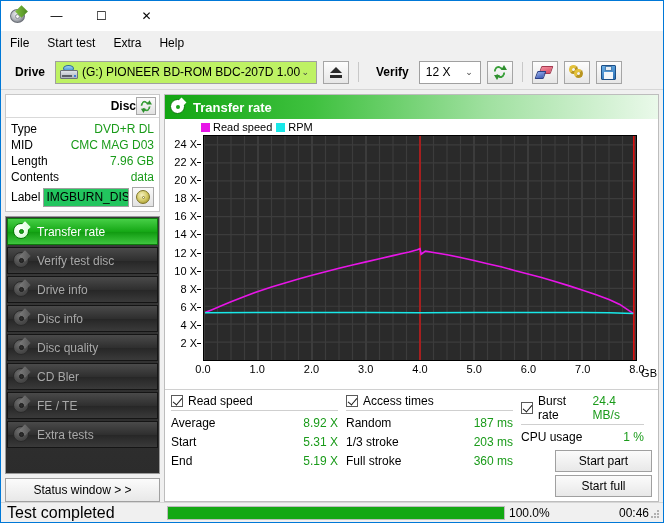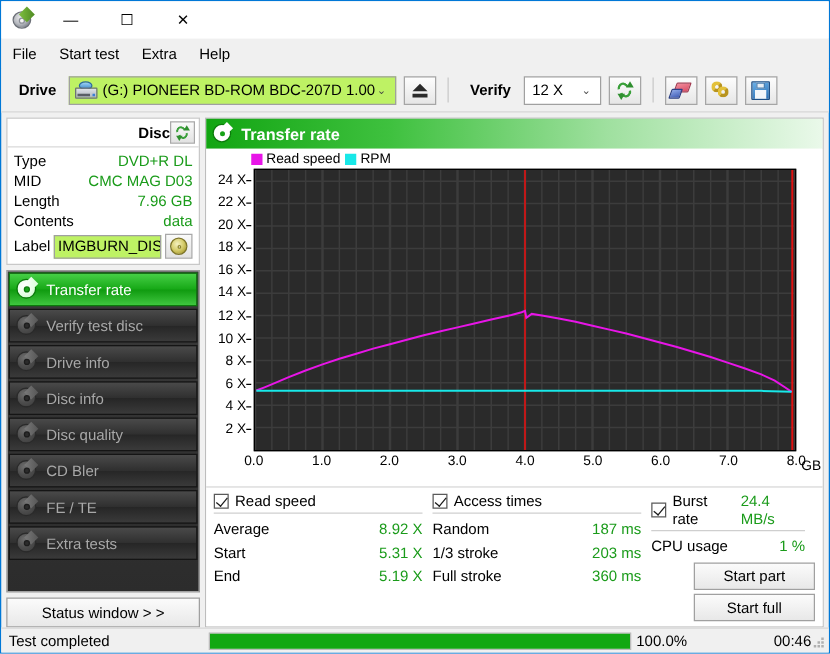--- a/index.html
+++ b/index.html
@@ -174,21 +174,21 @@
     width:20px;height:18px;background:linear-gradient(180deg,#fafafa 0%,#e2e2e2 100%);
     border:1px solid #a8a8a8;box-sizing:border-box;display:flex;align-items:center;justify-content:center;
   }
   .disc-rows{padding:3px 5px 4px 5px;}
   .drow{display:flex;font-size:12px;line-height:16px;}
   .drow .k{color:#000;flex:0 0 auto;}
   .drow .v{margin-left:auto;color:#1a9b1a;text-align:right;}
   .label-row{display:flex;align-items:center;margin-top:2px;gap:3px;}
   .label-row .k{font-size:12px;color:#000;}
   .label-input{
-    flex:1;height:19px;border:1px solid #a0a0a0;background:#bef264;box-sizing:border-box;
+    flex:1;height:19px;border:1px solid #a0a0a0;background:#22c55e;box-sizing:border-box;
     font-size:12px;color:#000;padding:0 2px;line-height:17px;white-space:nowrap;overflow:hidden;
   }
   .cd-btn{
     width:22px;height:20px;background:linear-gradient(180deg,#fafafa 0%,#e2e2e2 100%);
     border:1px solid #a8a8a8;box-sizing:border-box;display:flex;align-items:center;justify-content:center;
   }
   .cd-ico{
     width:14px;height:14px;border-radius:50%;
     background:radial-gradient(circle at 40% 35%,#f4f0c0 0%,#d8cf70 45%,#b5a93f 75%,#8e8530 100%);
     border:1px solid #7d7428;box-sizing:border-box;position:relative;
@@ -319,21 +319,21 @@
   .act-btn{
     width:97px;height:22px;border:1px solid #a0a0a0;box-sizing:border-box;
     background:linear-gradient(180deg,#fbfbfb 0%,#e8e8e8 100%);
     display:flex;align-items:center;justify-content:center;font-size:12px;color:#000;
   }
   
   .statusbar{
     height:20px;min-height:20px;display:flex;align-items:center;
     background:#f0f0f0;border-top:1px solid #d6d6d6;box-sizing:border-box;
   }
-  .sb-text{font-size:12px;color:#000;padding-left:6px;width:160px;}
+  .sb-text{font-size:16px;color:#000;padding-left:6px;width:160px;}
   .sb-prog{
     flex:1;height:14px;background:#e6e6e6;border:1px solid #bcbcbc;box-sizing:border-box;
     position:relative;margin-right:4px;max-width:None;
   }
   .sb-prog .fill{position:absolute;left:0;top:0;bottom:0;background:#13a813;}
   .sb-pct{font-size:12px;color:#000;width:66px;text-align:left;}
   .sb-time{font-size:12px;color:#000;width:74px;text-align:right;padding-right:14px;}
   .grip{
     position:absolute;right:3px;bottom:3px;width:10px;height:10px;
   }

